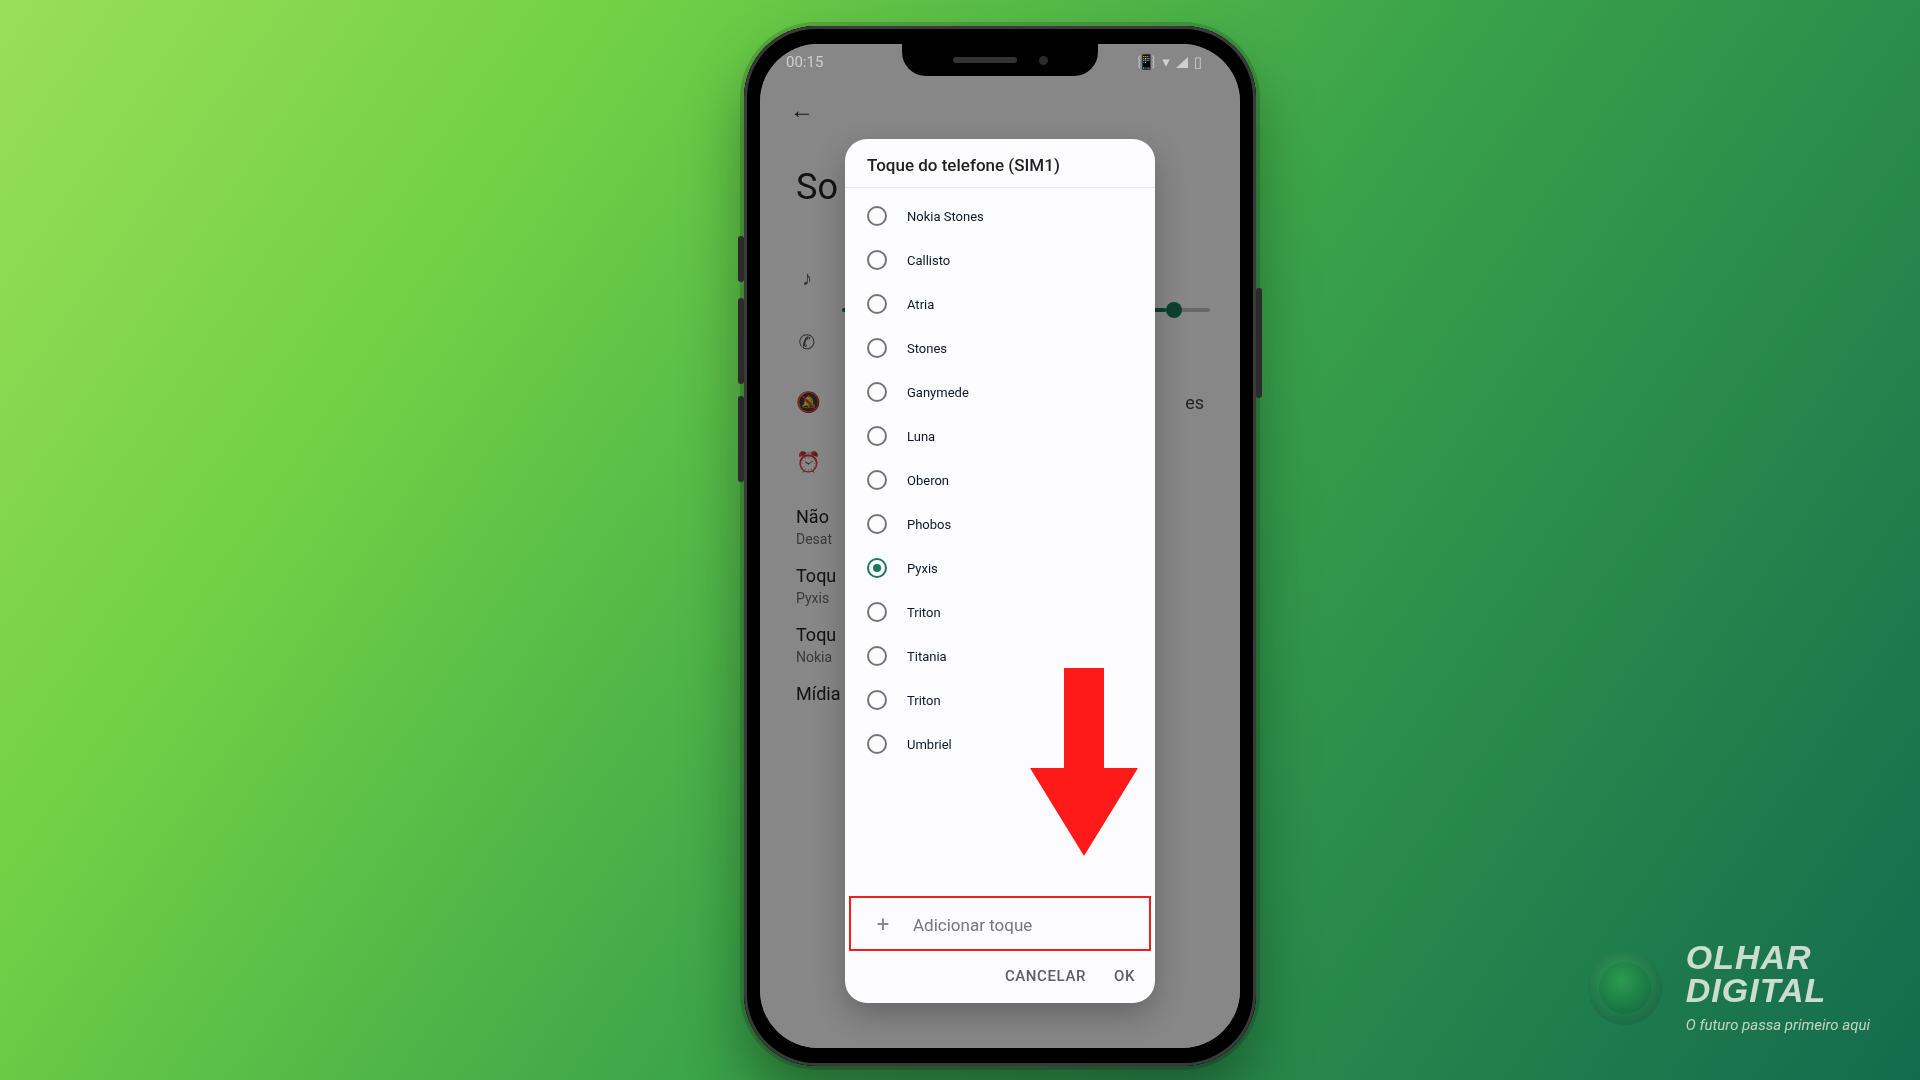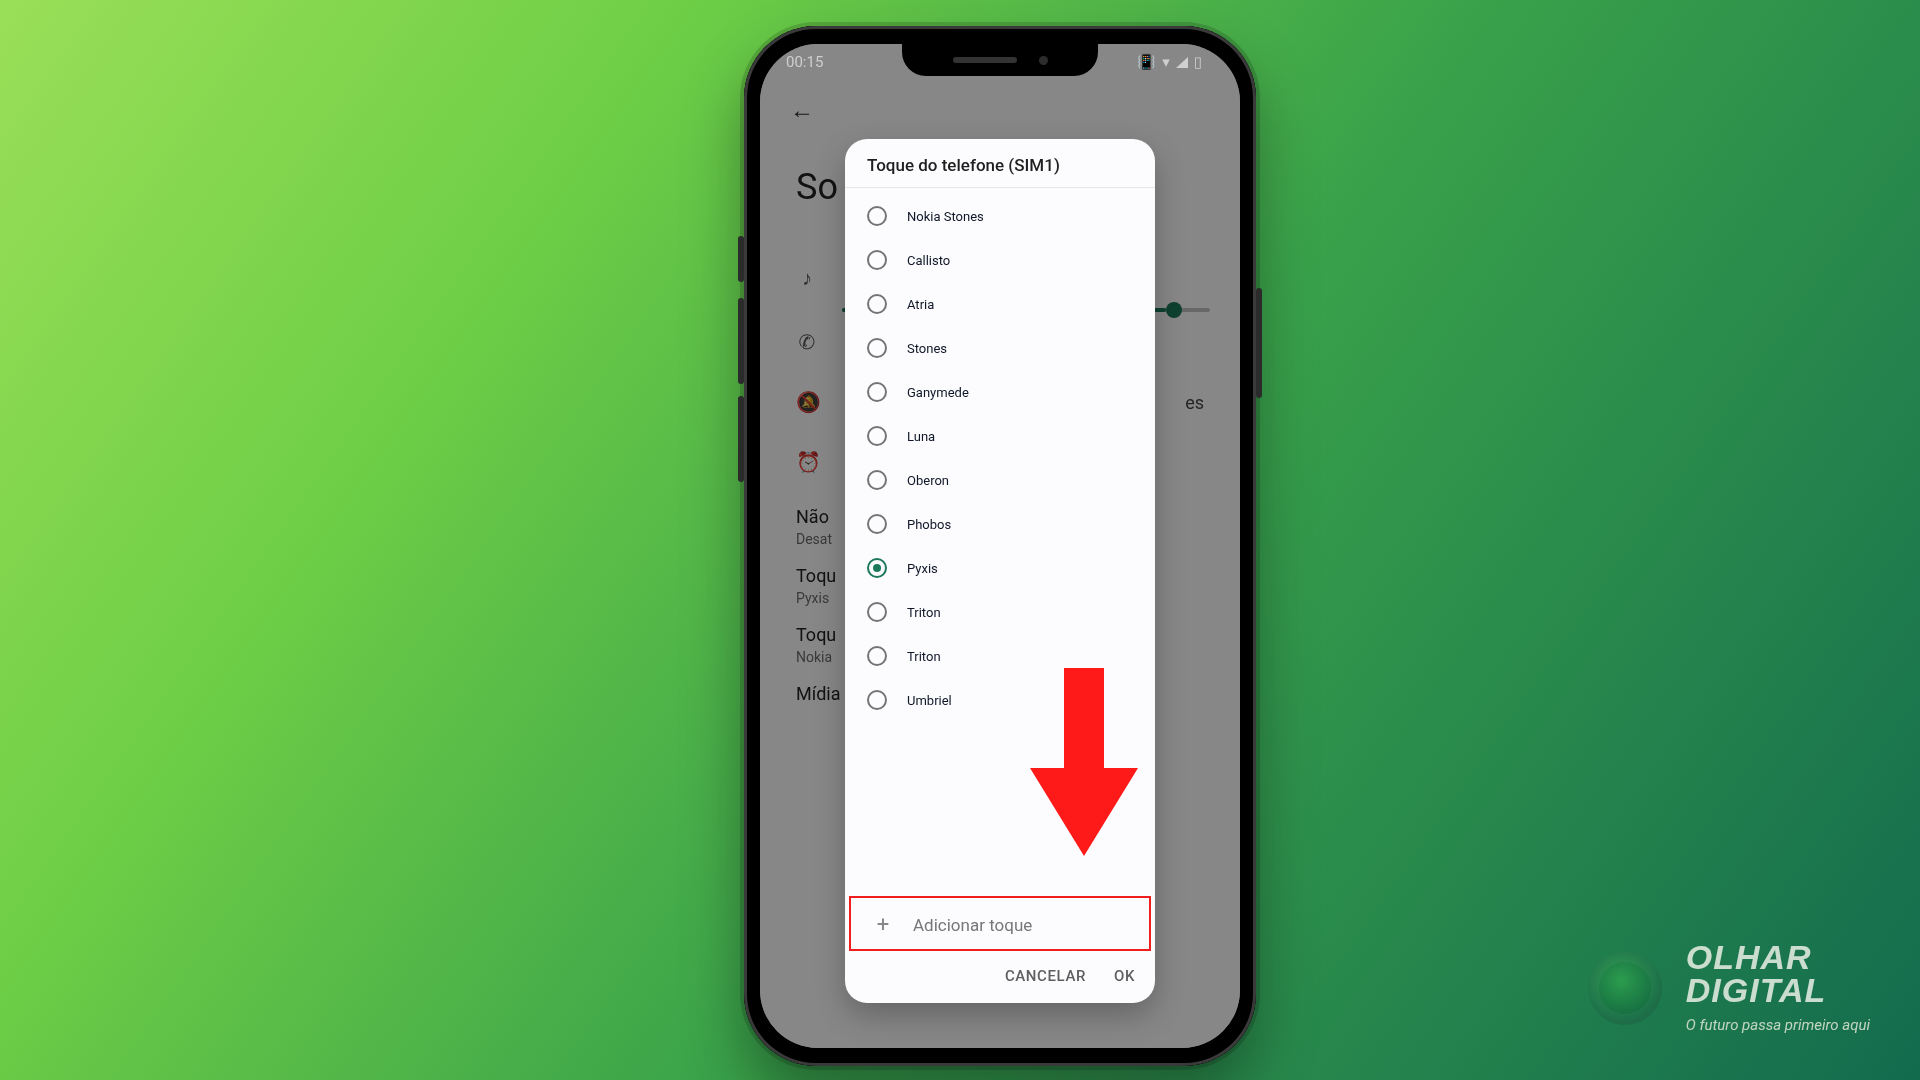--- a/index.html
+++ b/index.html
@@ -300,20 +300,24 @@
             <div class="opt selected">
               <div class="radio"></div>
               <span>Pyxis</span>
             </div>
             <div class="opt">
               <div class="radio"></div>
               <span>Triton</span>
             </div>
             <div class="opt">
               <div class="radio"></div>
+              <span>Titania</span>
+            </div>
+            <div class="opt">
+              <div class="radio"></div>
               <span>Triton</span>
             </div>
             <div class="opt">
               <div class="radio"></div>
               <span>Umbriel</span>
             </div>
           </div>
         <div class="add-tone">
           <div class="plus">+</div>
           <span>Adicionar toque</span>

